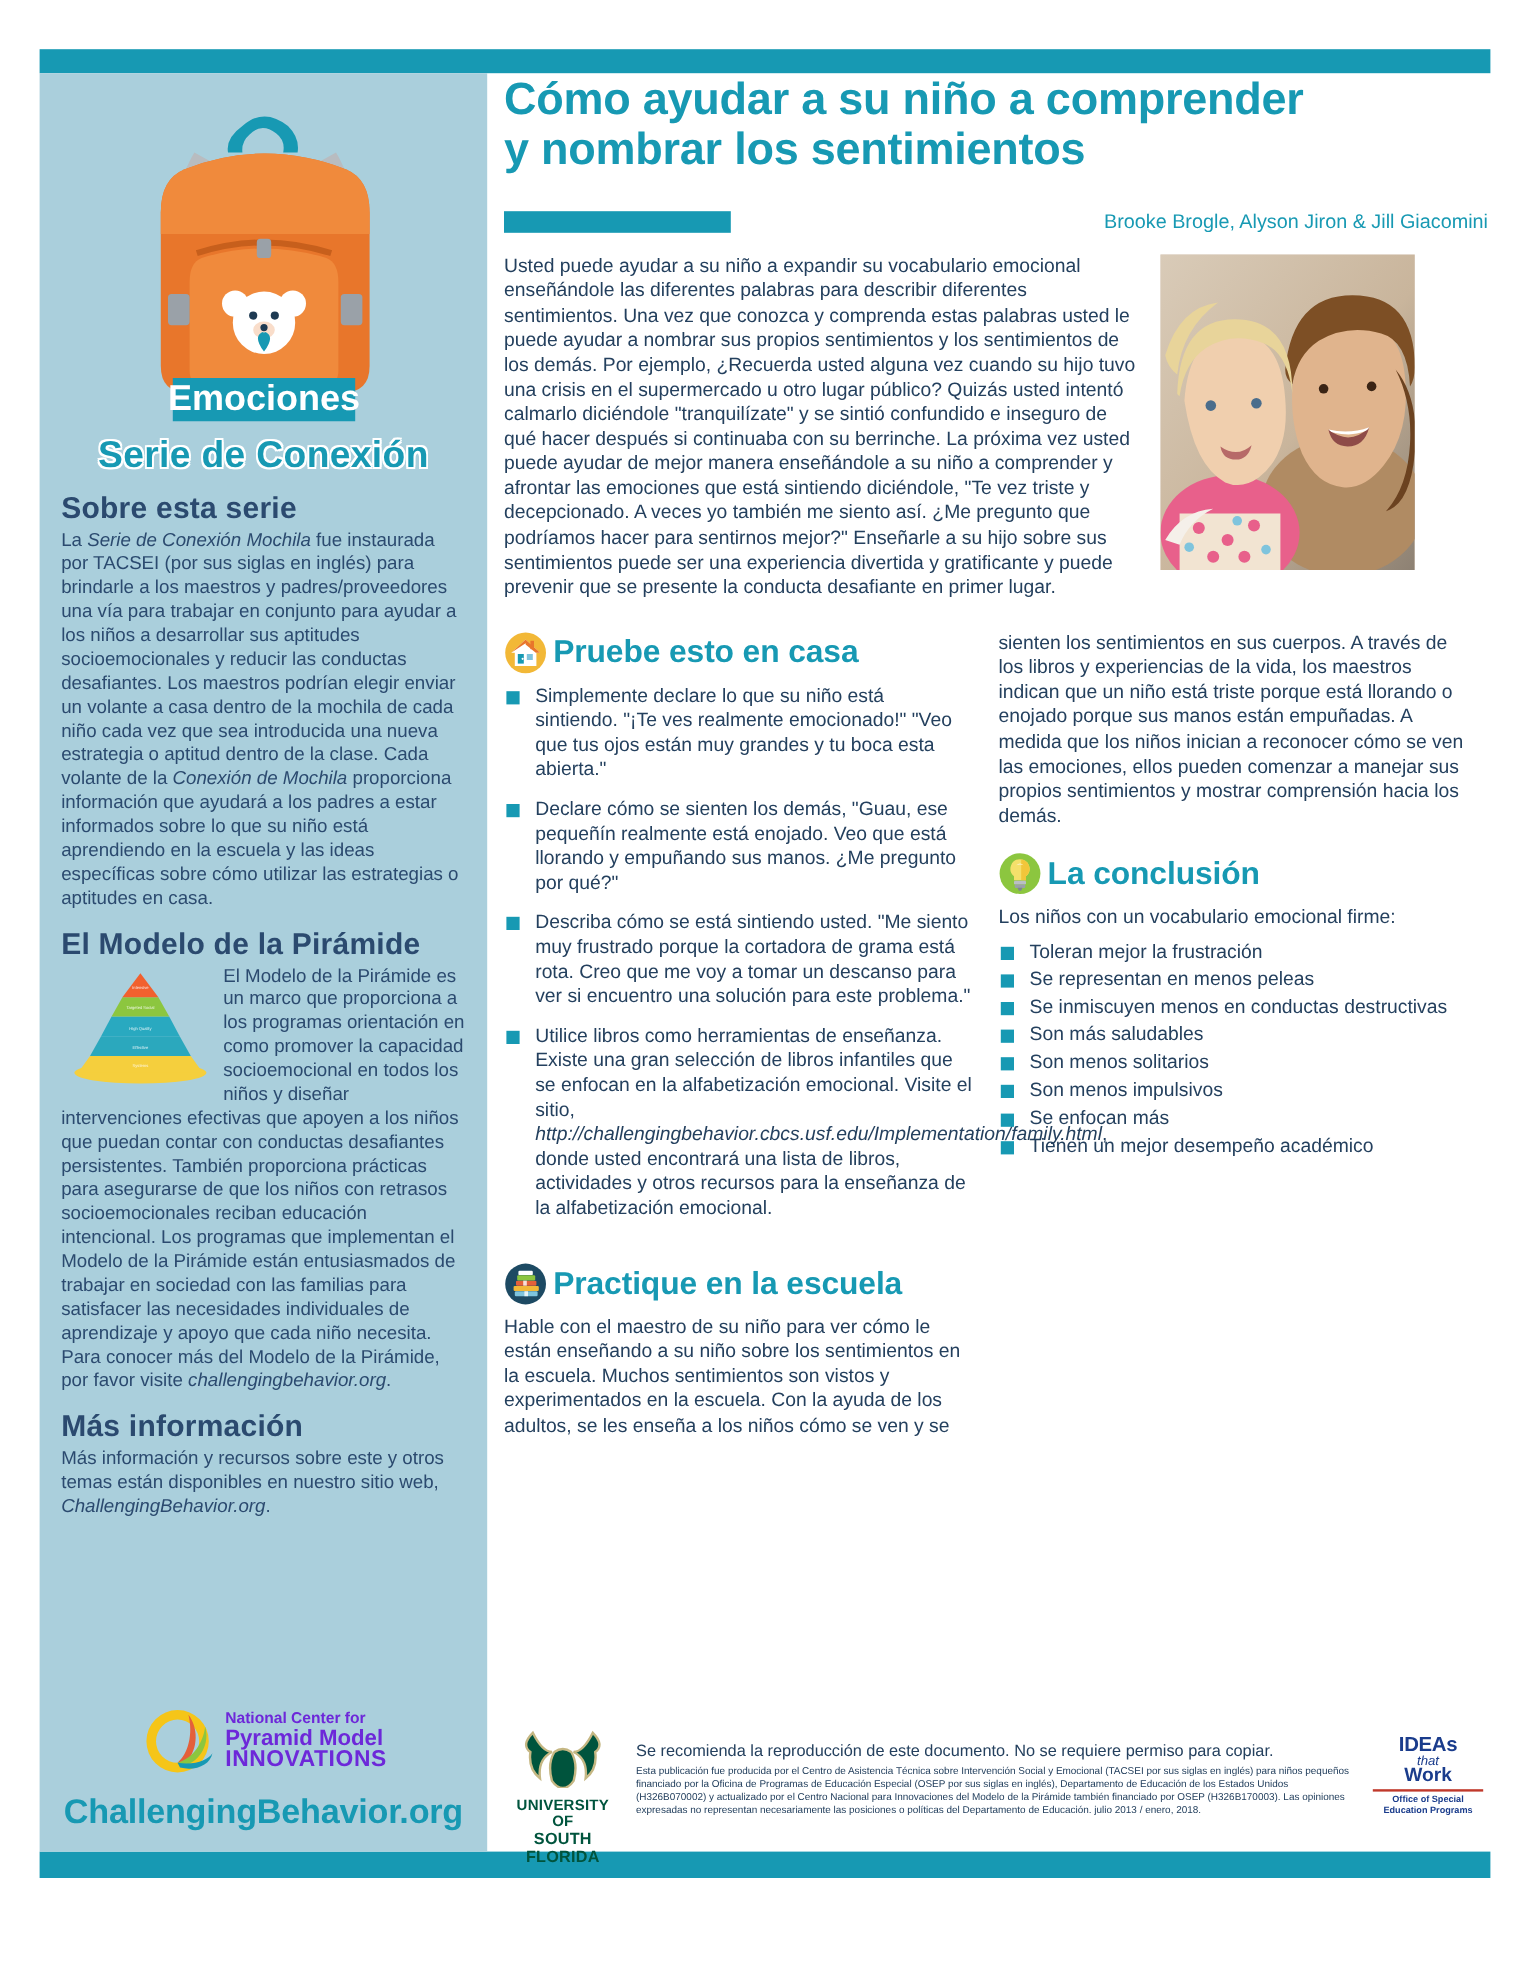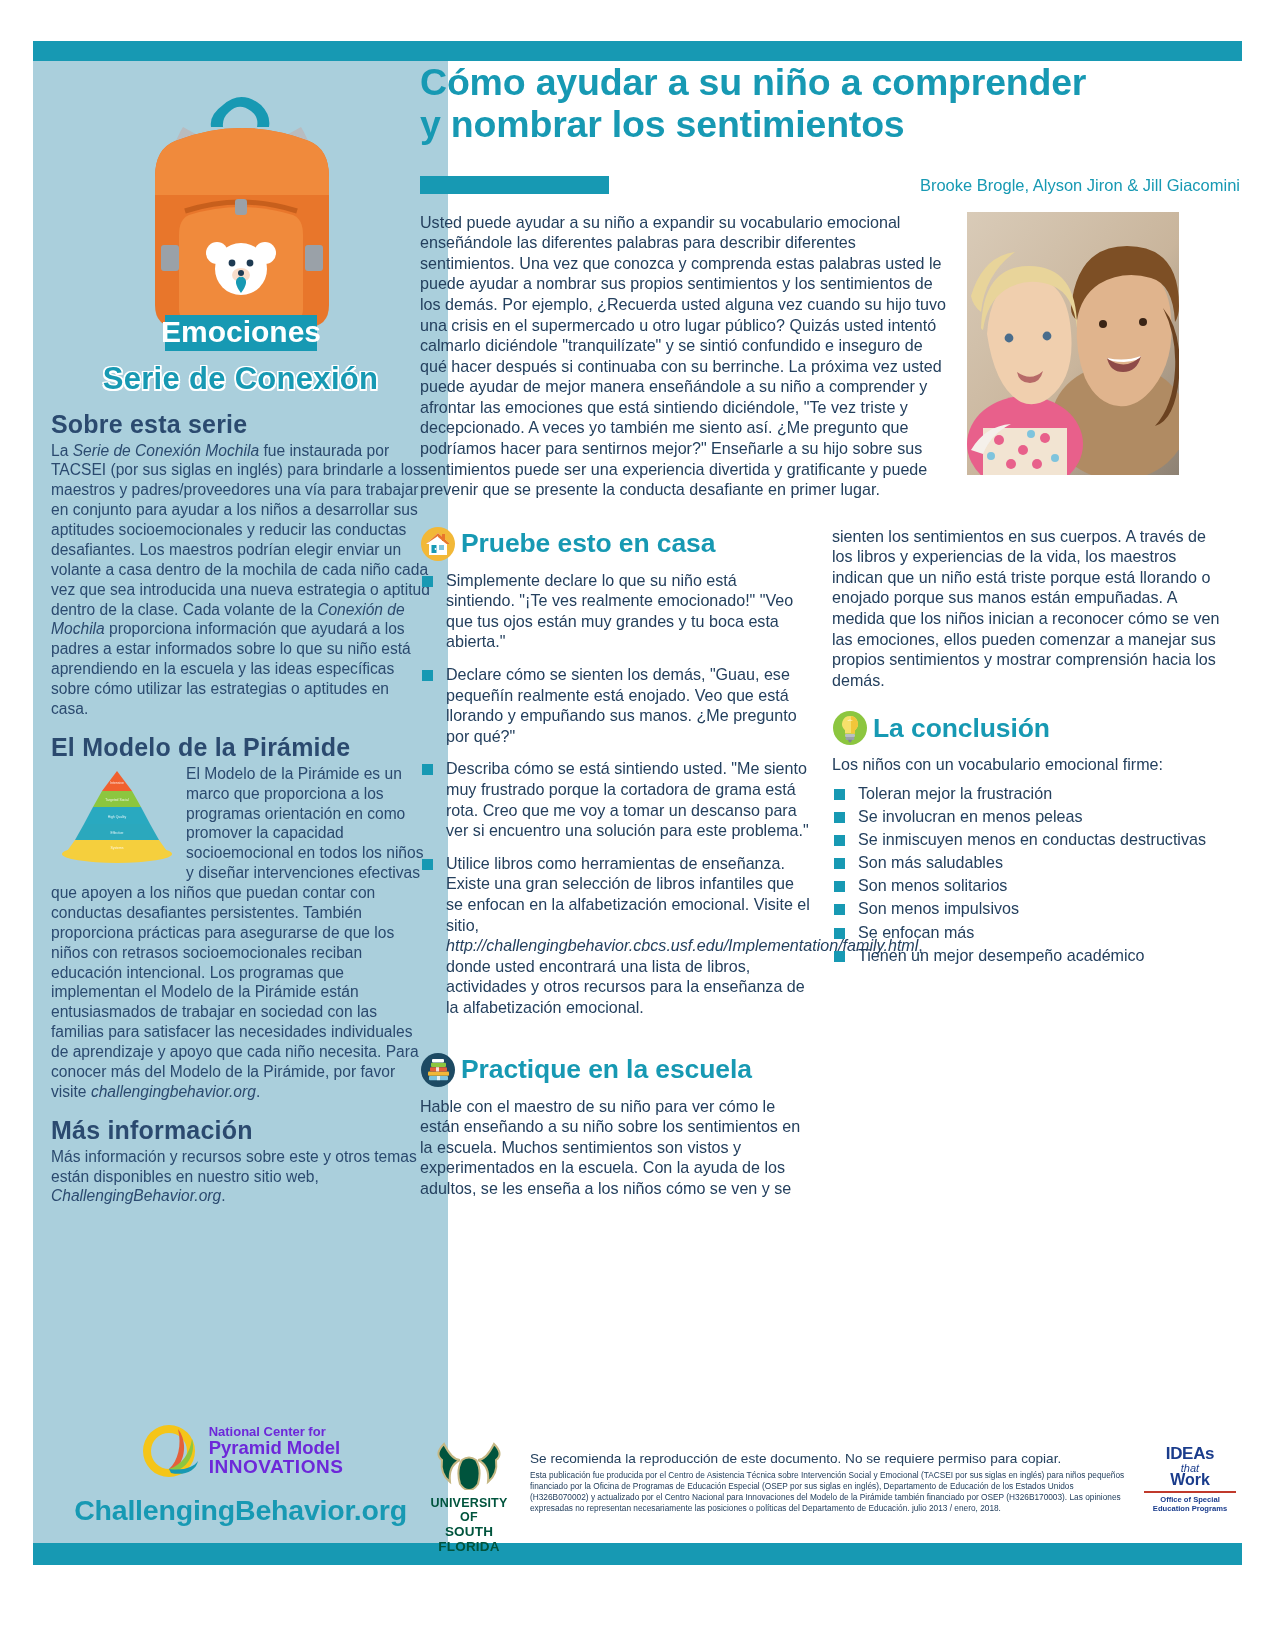--- a/index.html
+++ b/index.html
@@ -32,21 +32,21 @@
     position: absolute;
     left: 33px; top: 1543px;
     width: 1209px; height: 22px;
     background: #1799b3;
   }
 
   
   .sidebar {
     position: absolute;
     left: 33px; top: 61px;
-    width: 415px; height: 1482px;
+    width: 373px; height: 1482px;
     background: #aacfdc;
     padding: 0 18px;
   }
 
   
   .backpack-wrap {
     position: relative;
     width: 100%; height: 300px;
   }
   .bp-svg { position: absolute; left: 50%; top: 6px; transform: translateX(-50%); }
@@ -487,21 +487,21 @@
             <path d="M16 29.8 l4 0 l-1 2.4 l-2 0 z" fill="#7e868d"></path>
             <path d="M15 11 q3 -3 6 0 q-3 -1 -6 0 z" fill="#ffffff" opacity=".7"></path>
           </svg>
           <span class="sec-head-title">La conclusión</span>
         </div>
 
         <p class="body-p" style="margin-bottom:8px;">Los niños con un vocabulario emocional firme:</p>
 
         <ul class="bul tight">
           <li>Toleran mejor la frustración</li>
-          <li>Se involucran en menos peleas</li>
+          <li>Se representan en menos peleas</li>
           <li>Se inmiscuyen menos en conductas destructivas</li>
           <li>Son más saludables</li>
           <li>Son menos solitarios</li>
           <li>Son menos impulsivos</li>
           <li>Se enfocan más</li>
           <li>Tienen un mejor desempeño académico</li>
         </ul>
       </div>
     </div>
   </main>

